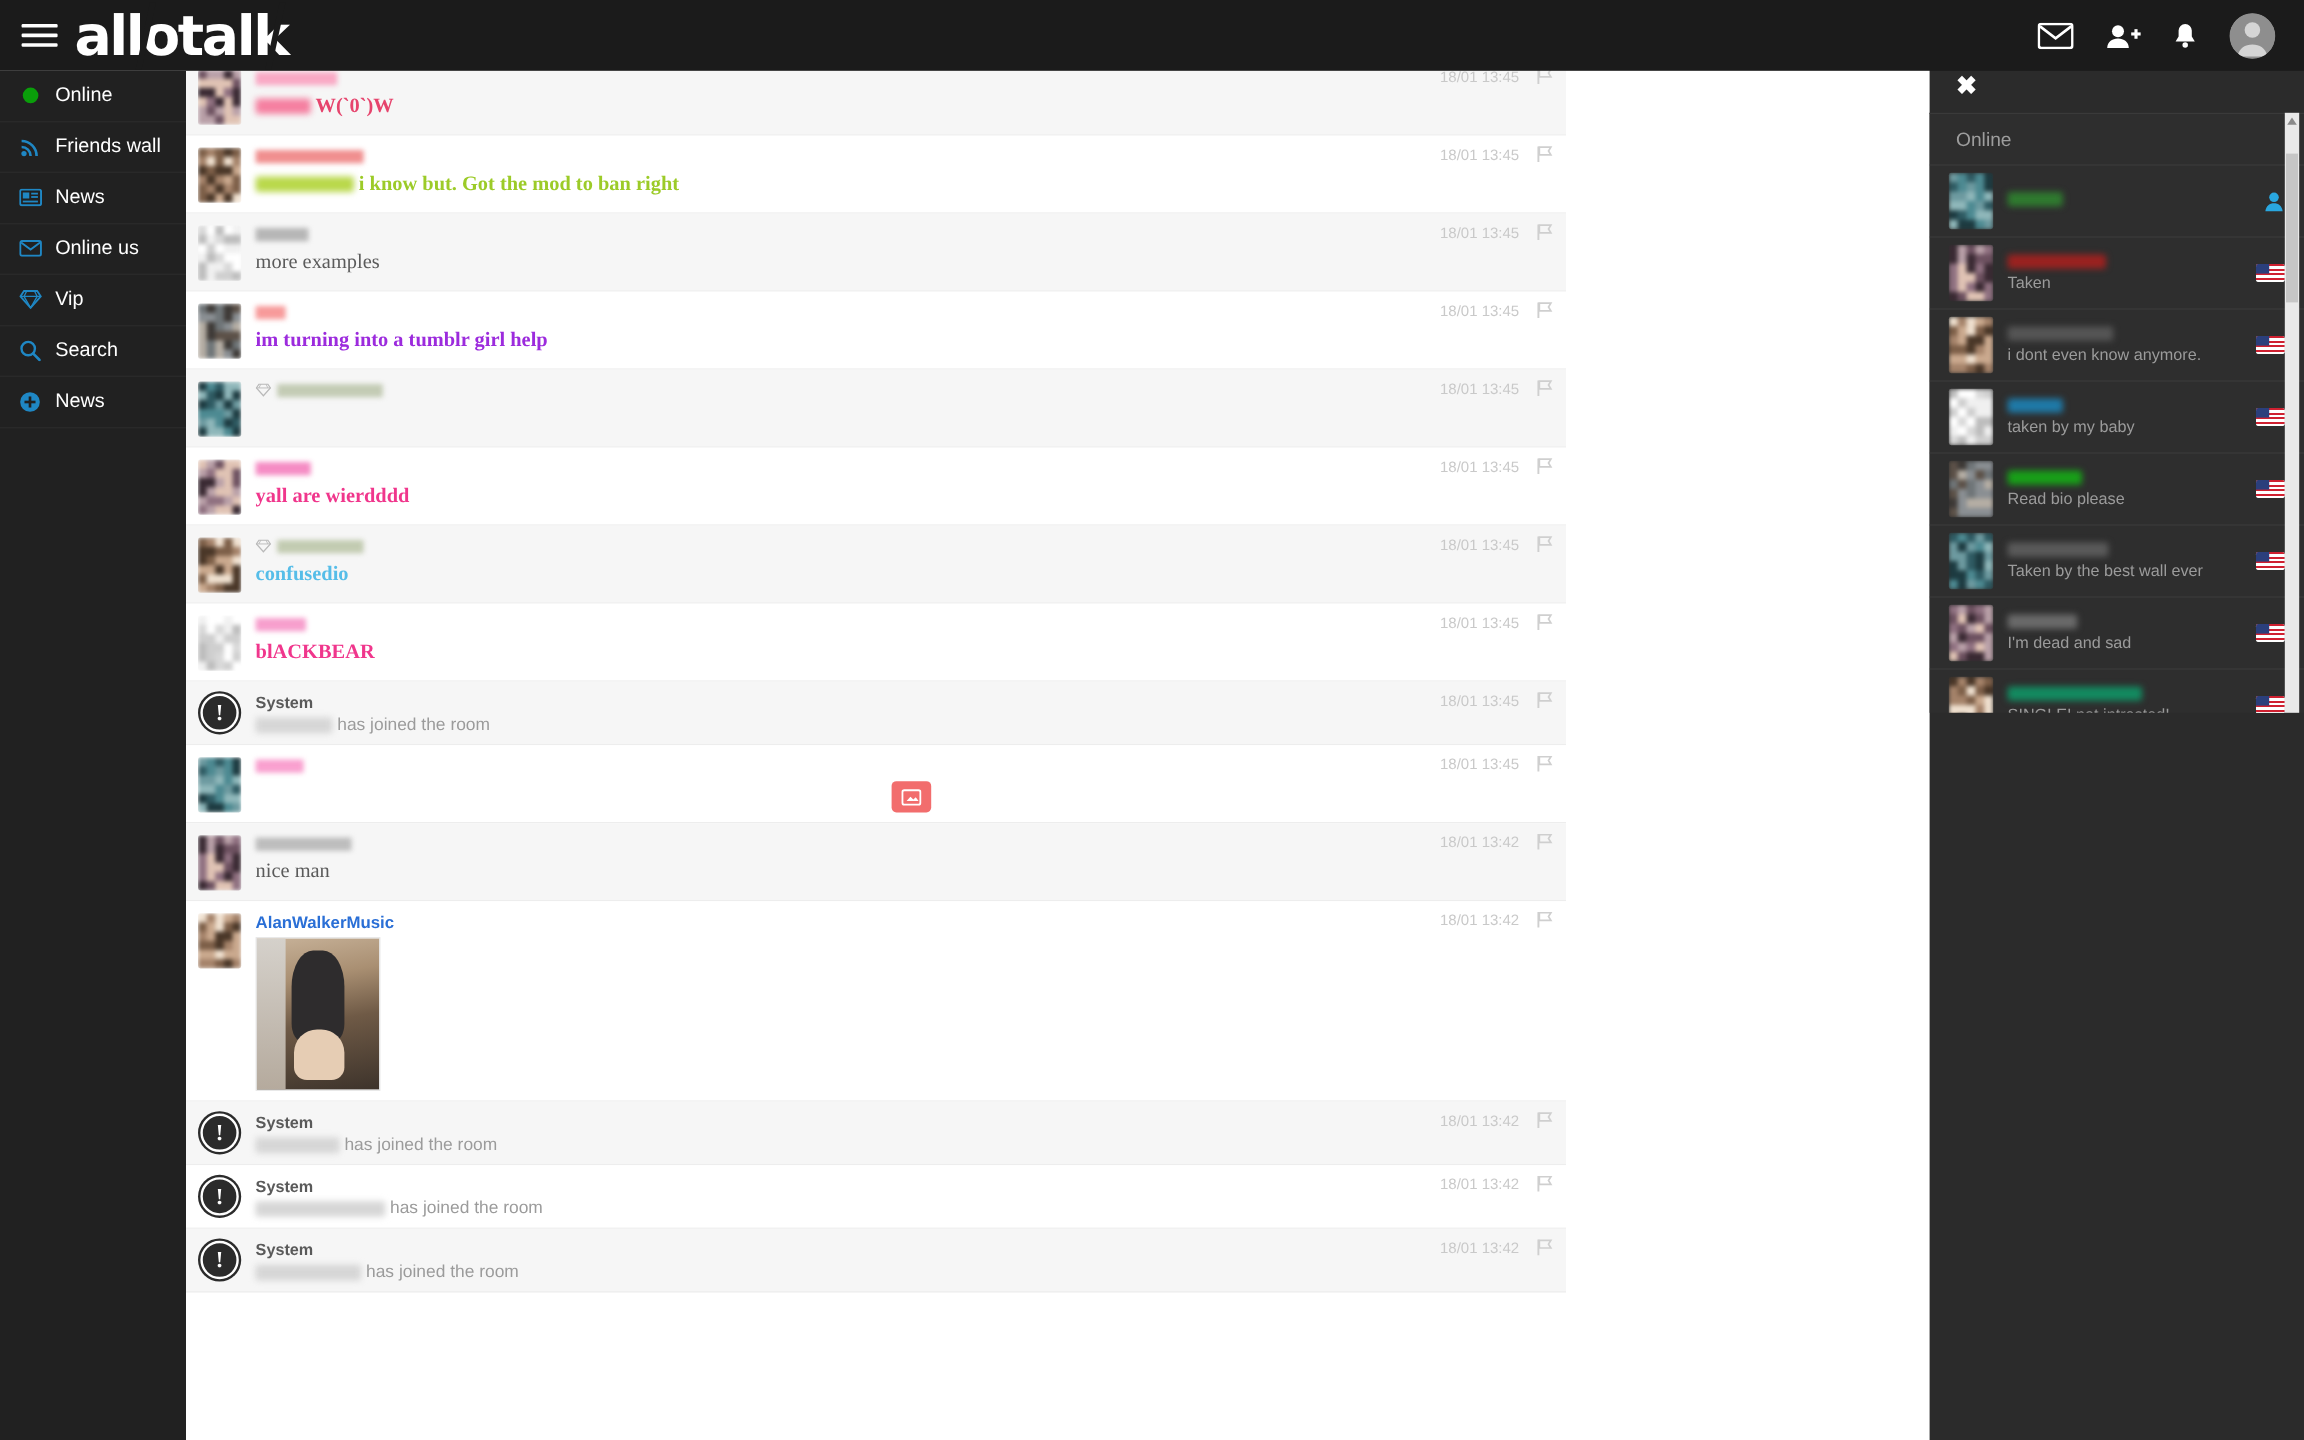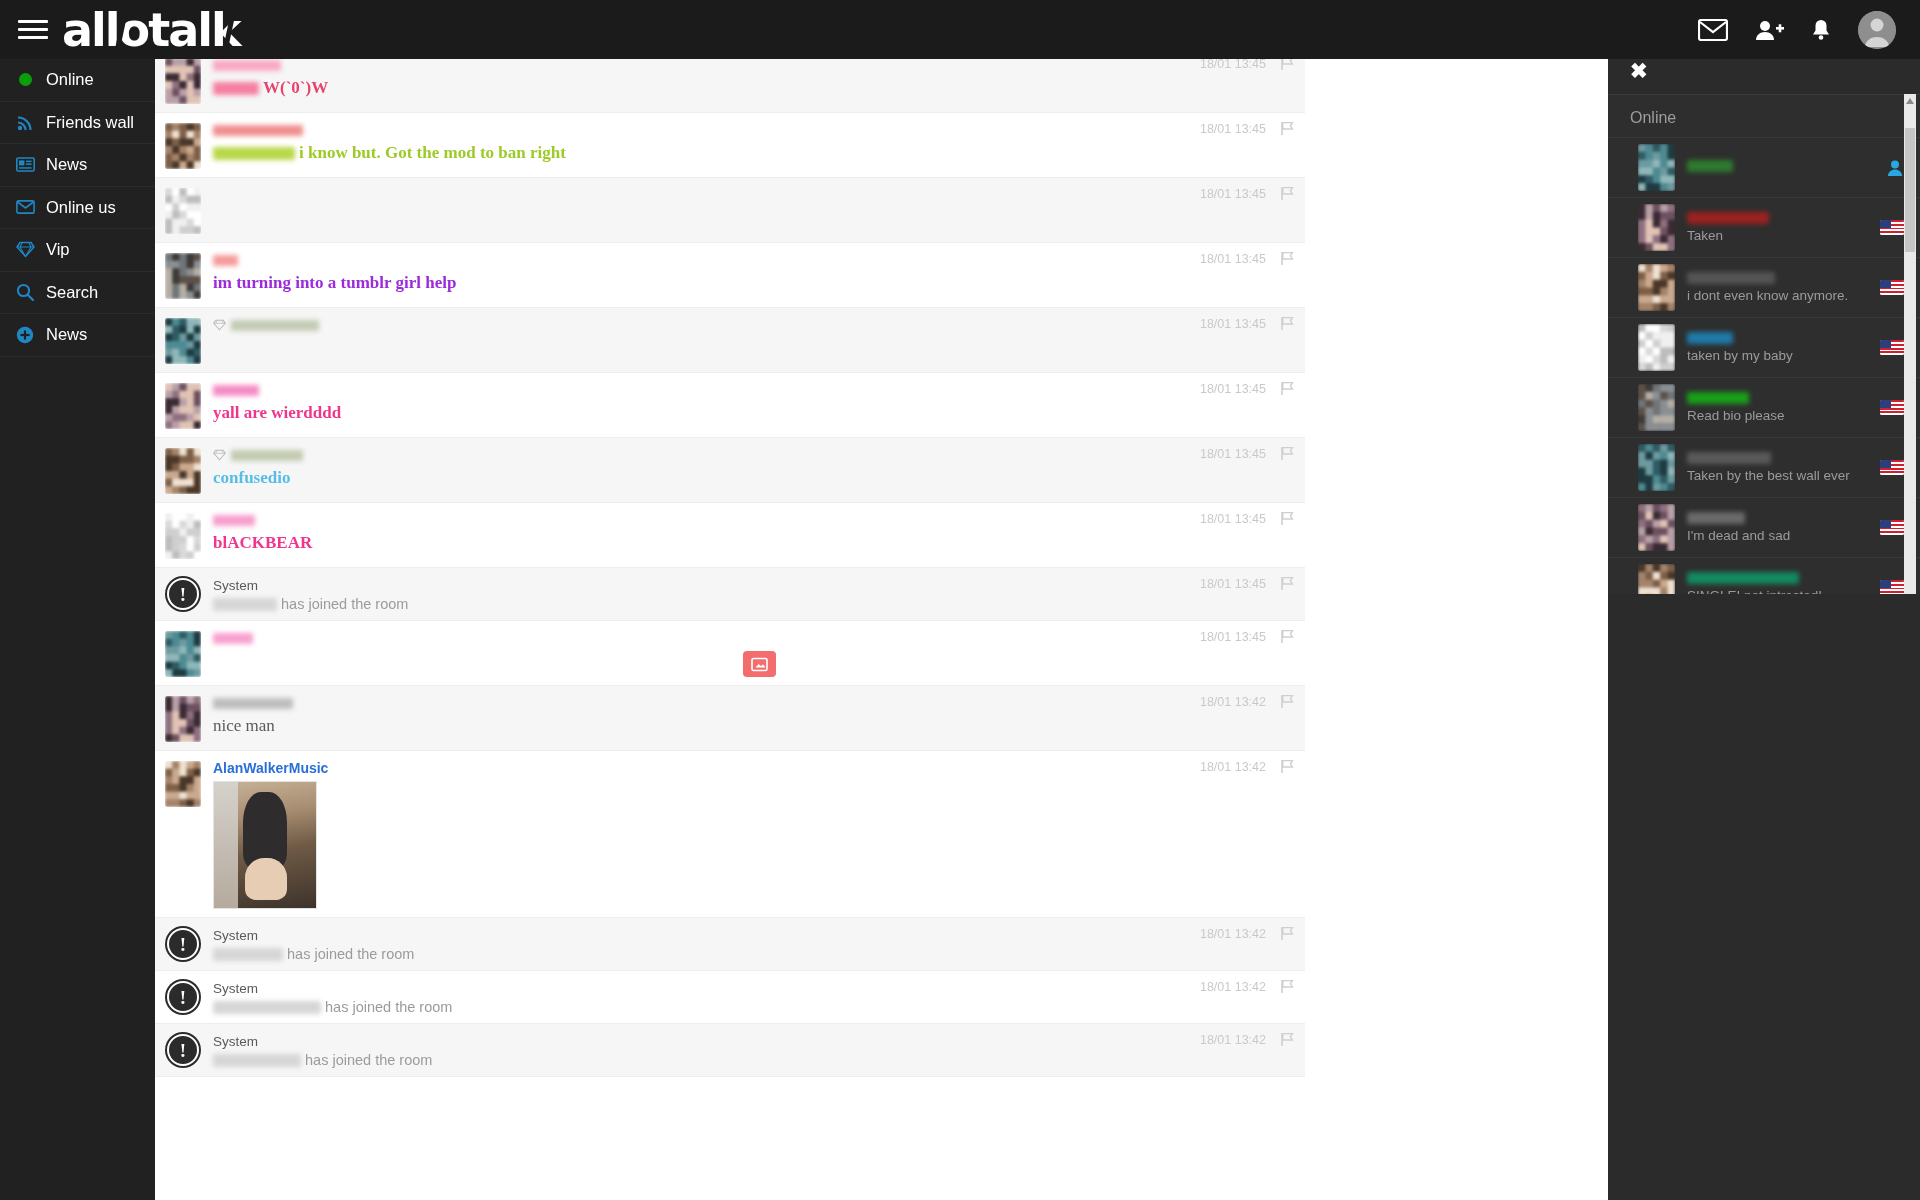--- a/index.html
+++ b/index.html
@@ -122,21 +122,21 @@
     border-radius: 50%;
     background: #2b2b2b;
     display: flex; align-items: center; justify-content: center;
     position: relative;
   }
   .sys-ico::after {
     content: ""; position: absolute; width: 28px; height: 28px;
     border-radius: 50%; border: 2px solid #fff;
   }
   .sys-ico .bang { color: #fff; font-size: 19px; font-weight: bold; line-height: 1; z-index:2; font-family:"Liberation Serif",serif;}
-  .sys-name { font-size: 13.5px; font-weight: normal; color: #5a5a5a; margin-bottom: 3px; }
+  .sys-name { font-size: 13.5px; font-weight: bold; color: #5a5a5a; margin-bottom: 3px; }
   .sys-text { font-size: 14.5px; color: #9b9b9b; display: flex; align-items: center; }
 
   .img-badge {
     width: 33px; height: 26px; border-radius: 4px;
     background: #f26d6d; display: flex; align-items: center; justify-content: center;
     margin: 6px auto 0 auto;
   }
   .gif-thumb {
     width: 104px; height: 128px; margin-top: 6px;
     border: 1px solid #e3e3e3;
@@ -166,21 +166,21 @@
     background: #2e2e2e;
     border-top: 1px solid #3a3a3a;
     overflow: hidden;
   }
   .rlist-title {
     font-size: 16px; color: #9d9d9d;
     padding: 14px 0 10px 22px;
   }
   .ruser {
     display: flex; align-items: center;
-    padding: 6px 16px 6px 30px;
+    padding: 6px 16px 6px 16px;
     border-top: 1px solid #3a3a3a;
     min-height: 53px;
     cursor: pointer;
   }
   .ruser .rav {
     width: 37px; height: 47px; flex: 0 0 37px;
     margin-right: 12px; border-radius: 2px; overflow: hidden;
   }
   .ruser .rbody { flex: 1; min-width: 0; }
   .rname-blur { height: 12px; border-radius: 2px; filter: blur(2.6px); margin-bottom: 4px; }
@@ -435,20 +435,27 @@
           <rect x="7.2" y="30.7" width="7.8" height="8.3" fill="#f0f0f0"></rect>
           <rect x="14.4" y="30.7" width="7.8" height="8.3" fill="#f0f0f0"></rect>
           <rect x="21.6" y="30.7" width="7.8" height="8.3" fill="#d9d9d9"></rect>
           <rect x="28.8" y="30.7" width="7.8" height="8.3" fill="#ffffff"></rect>
           <rect x="0.0" y="38.3" width="7.8" height="8.3" fill="#bdbdbd"></rect>
           <rect x="7.2" y="38.3" width="7.8" height="8.3" fill="#f0f0f0"></rect>
           <rect x="14.4" y="38.3" width="7.8" height="8.3" fill="#cfcfcf"></rect>
           <rect x="21.6" y="38.3" width="7.8" height="8.3" fill="#cfcfcf"></rect>
           <rect x="28.8" y="38.3" width="7.8" height="8.3" fill="#bdbdbd"></rect>
         </svg></div>
+       <div class="body">
+         <div class="uname-row">
+
+           <span class="uname-blur" style="width:44px;background:#b6b6b6;"></span>
+         </div>
+         <div class="mtext plain" style="color:#5b5b5b">more examples</div>
+       </div>
        <div class="meta">
          <span>18/01 13:45</span>
          <span class="flag-ico">
           <svg width="15" height="15" viewBox="0 0 15 15">
             <path d="M2 1v13" stroke="#cfcfcf" stroke-width="1.6"></path>
             <path d="M2.8 1.6h9.6l-2 3.2 2 3.2H2.8z" fill="none" stroke="#cfcfcf" stroke-width="1.4"></path>
           </svg>
         </span>
        </div>
     </div>

